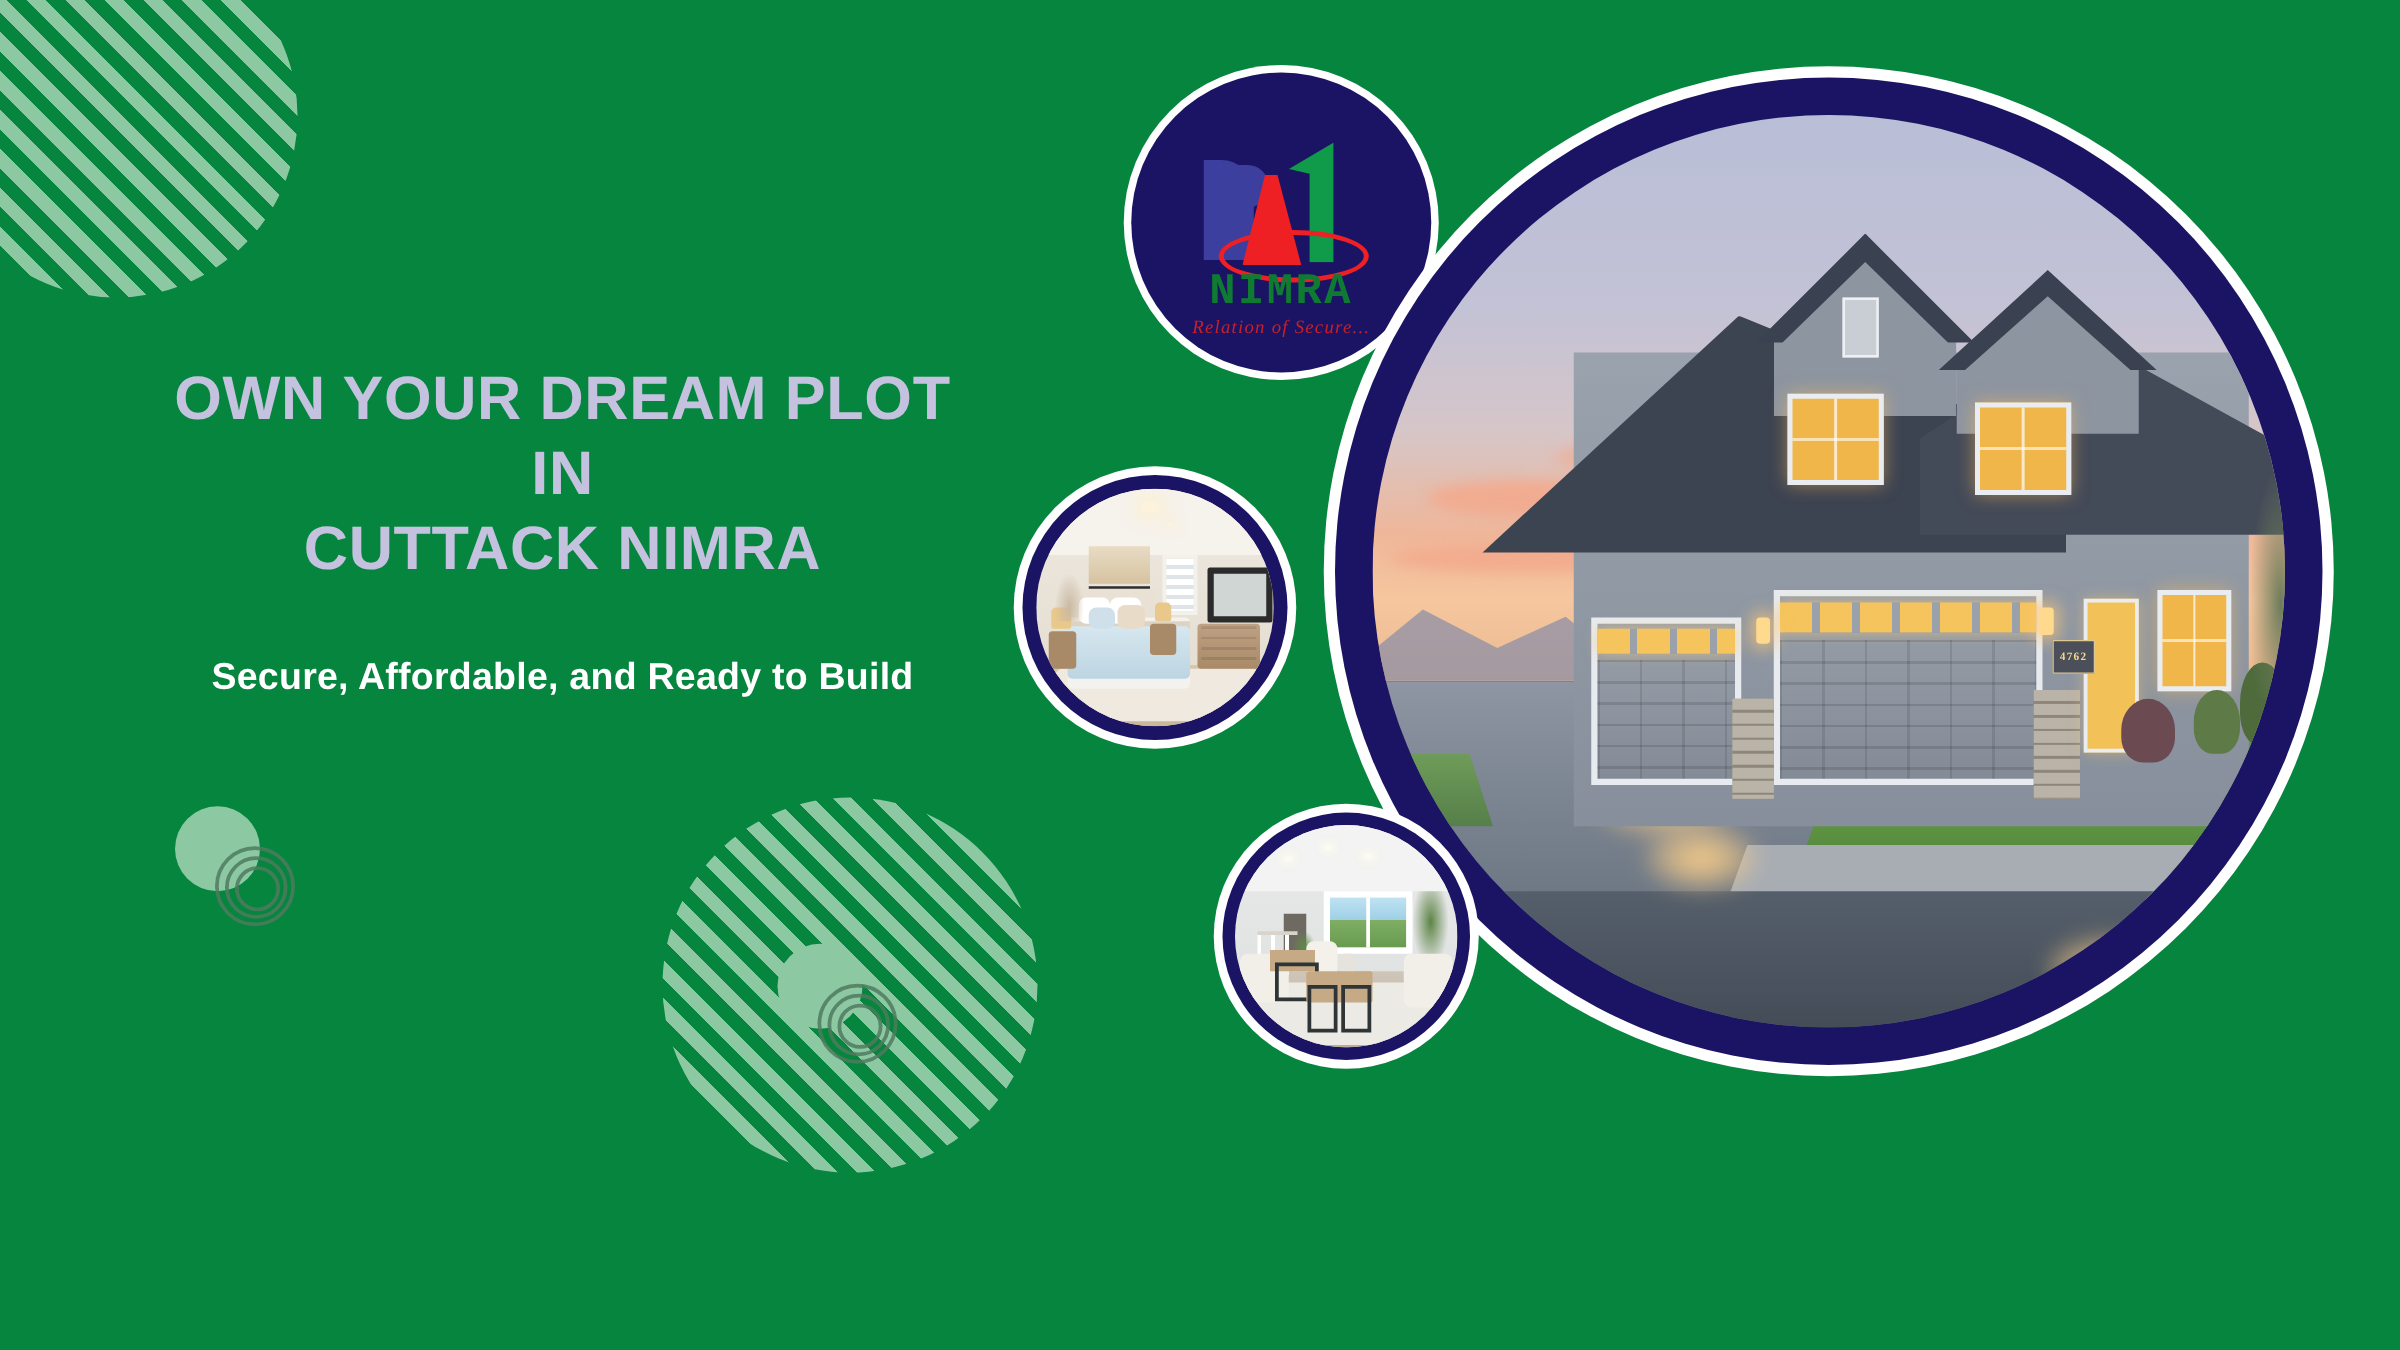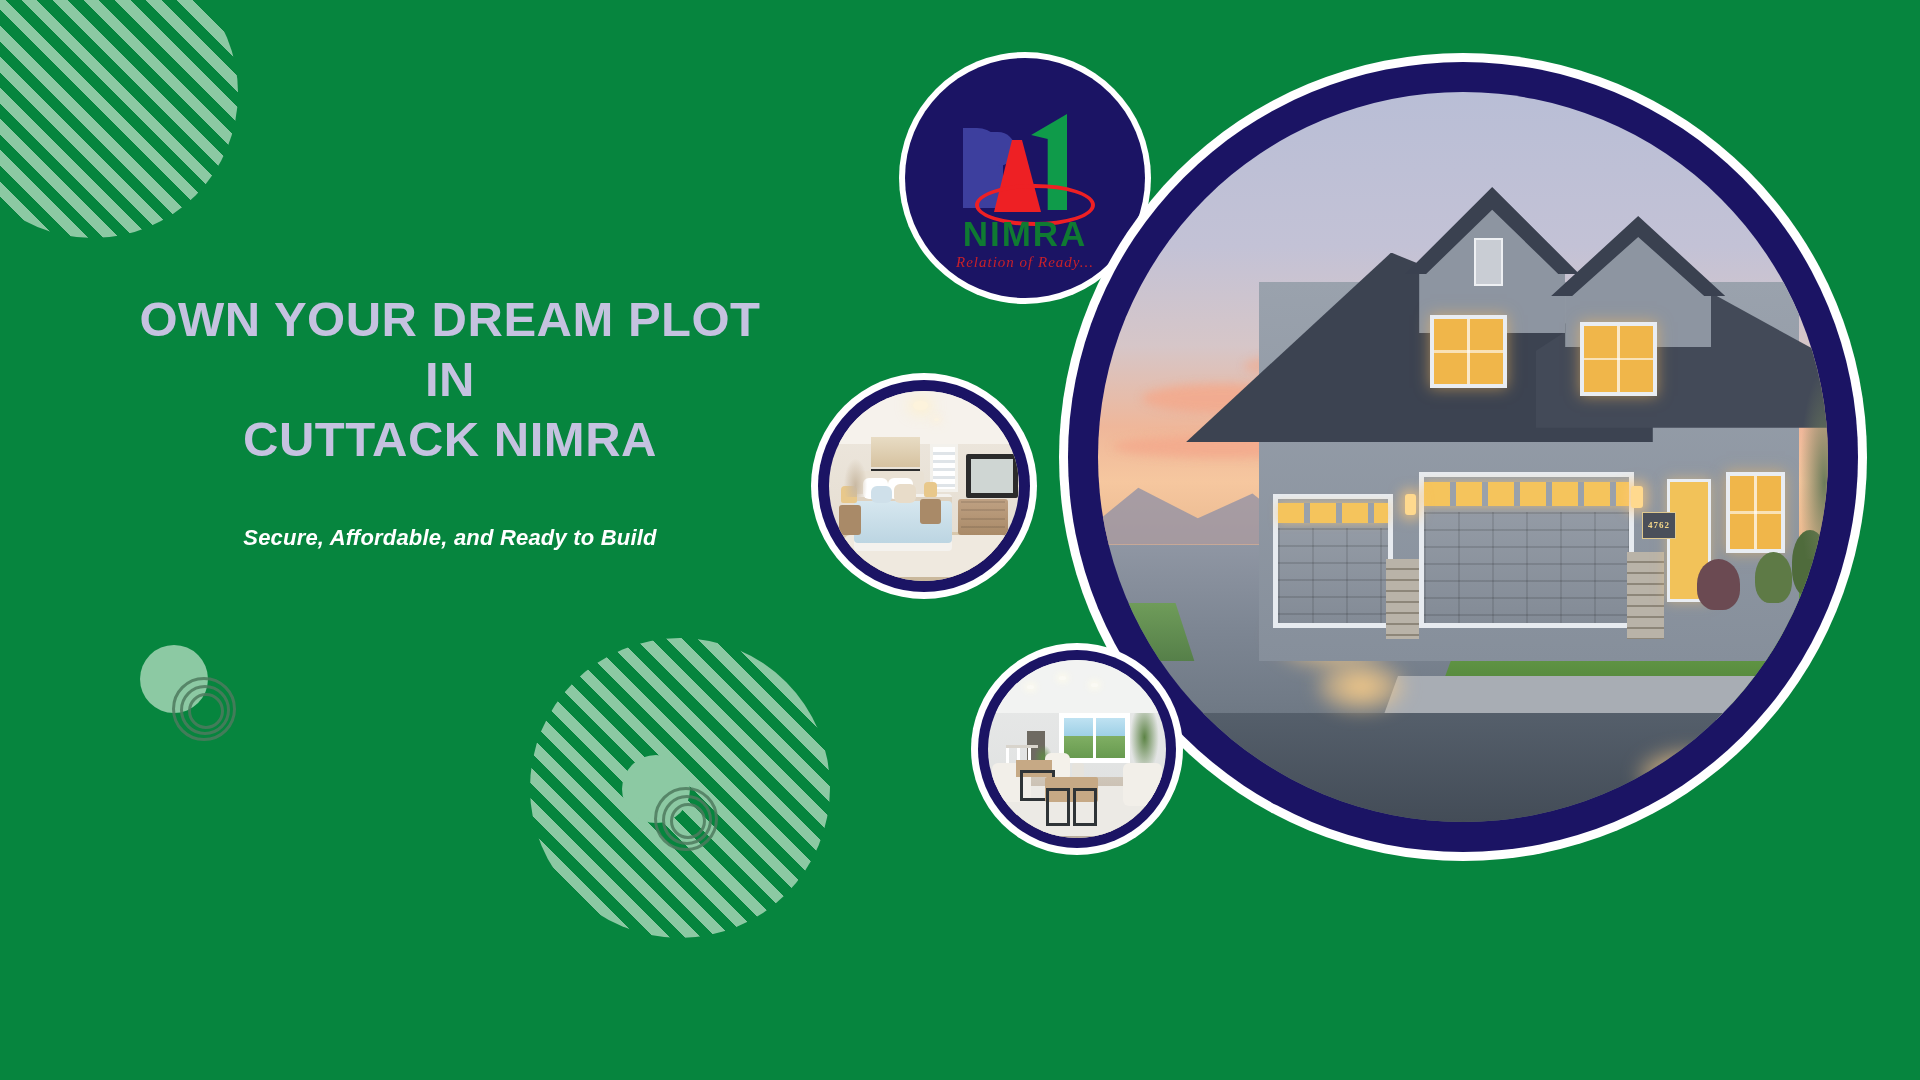--- a/index.html
+++ b/index.html
@@ -42,23 +42,22 @@
     position:absolute;left:120px;top:290px;width:660px;
     text-align:center;
   }
   #headline{
     color:#c5c2e0;
     font-size:49px;font-weight:bold;line-height:1.22;
     letter-spacing:.5px;margin:0;
   }
   #subtitle{
     color:#ffffff;
-    font-size:22px;font-weight:bold;letter-spacing:.2px;
+    font-size:30px;font-weight:bold;letter-spacing:.2px;
     margin:56px 0 0 0;
-    font-style:italic;
   }
 
   
   #logo-badge{
     position:absolute;left:905px;top:58px;width:240px;height:240px;
     border-radius:50%;background:#1b1464;
     box-shadow:0 0 0 6px #ffffff;
     overflow:hidden;
   }
   #logo-mark{position:absolute;left:44px;top:48px;width:152px;height:110px;}
@@ -81,21 +80,21 @@
     position:absolute;left:42px;top:34px;width:50px;height:72px;
     background:#ee2024;
     clip-path:polygon(42% 0%,62% 0%,100% 100%,6% 100%);
   }
   #logo-red-ellipse{
     position:absolute;left:26px;top:78px;width:112px;height:34px;
     border:4px solid #ee2024;border-radius:50%;
   }
   #logo-wordmark{
     position:absolute;left:0;right:0;top:158px;text-align:center;
-    color:#0f7a32;font-family:Liberation Sans, sans-serif;
+    color:#0f7a32;font-family:Liberation Mono, monospace;
     font-size:35px;font-weight:bold;letter-spacing:2px;line-height:1;
   }
   #logo-tagline{
     position:absolute;left:0;right:0;top:196px;text-align:center;
     color:#c8202a;font-family:"Liberation Serif",serif;
     font-style:italic;font-size:15px;letter-spacing:1px;
   }
 
   
   .photo-circle{
@@ -405,21 +404,21 @@
   </div>
 
   <div id="logo-badge">
     <div id="logo-mark">
       <span id="logo-block-blue"></span>
       <span id="logo-num-one"></span>
       <span id="logo-red-flare"></span>
       <span id="logo-red-ellipse"></span>
     </div>
     <div id="logo-wordmark">NIMRA</div>
-    <div id="logo-tagline">Relation of Ready...</div>
+    <div id="logo-tagline">Relation of Secure...</div>
   </div>
 
   <div class="photo-circle" id="circle-house">
     <div class="inner">
       <div class="scene">
         <div class="sky"></div>
         <div class="cloud" id="cl1"></div>
         <div class="cloud" id="cl2"></div>
         <div class="cloud" id="cl3"></div>
         <div class="mountain"></div>

